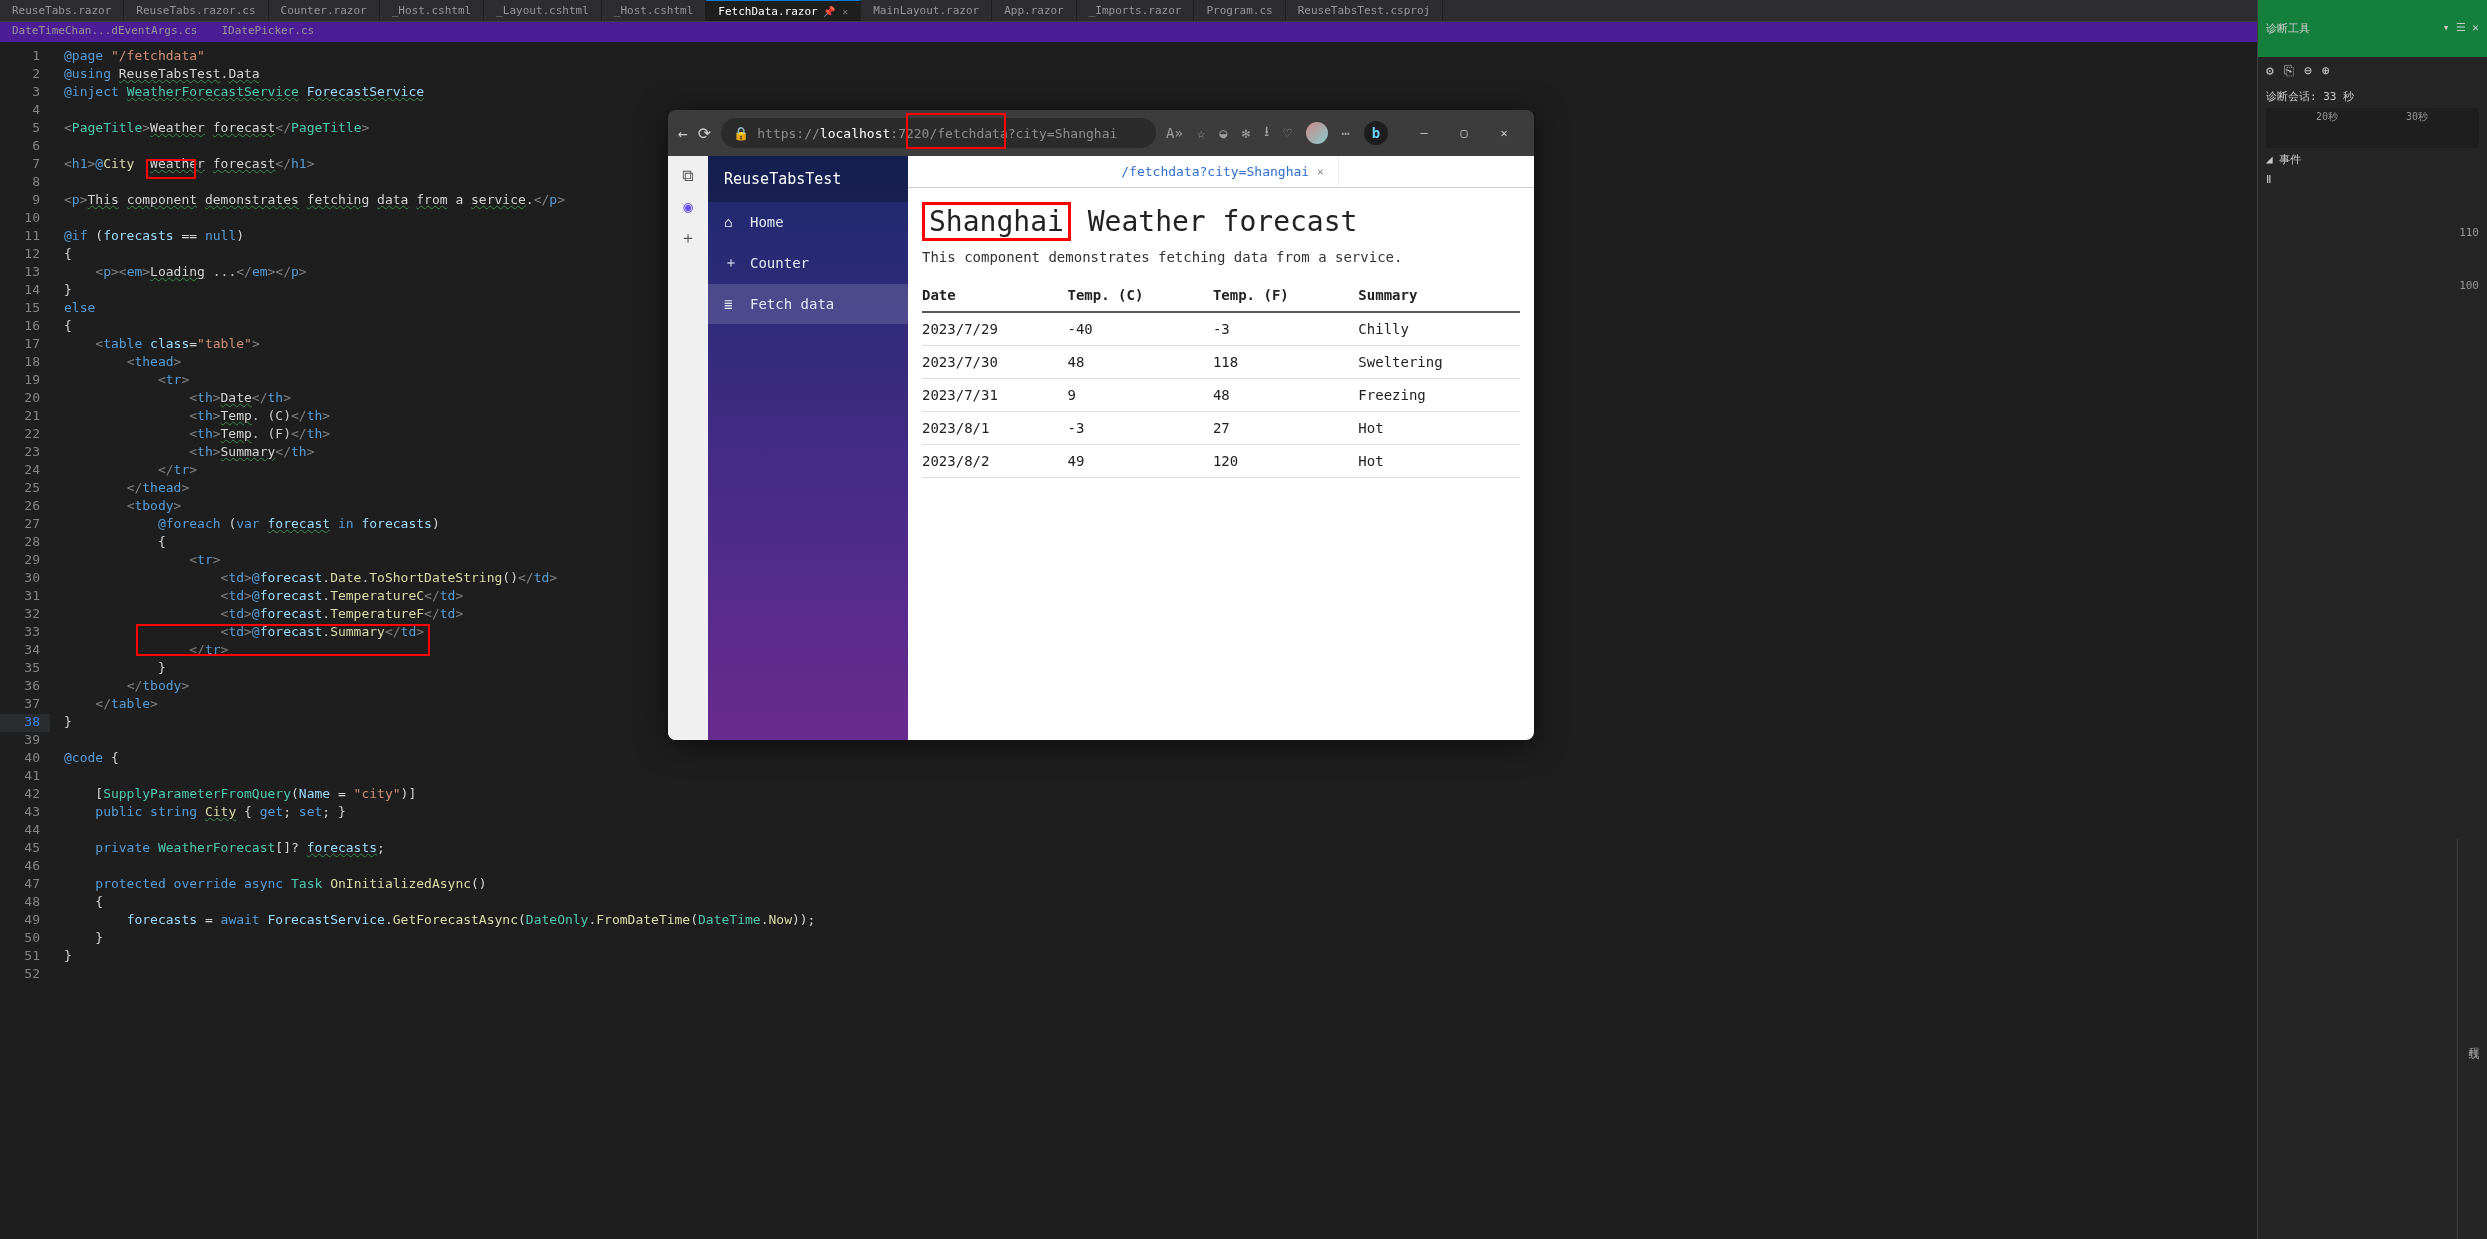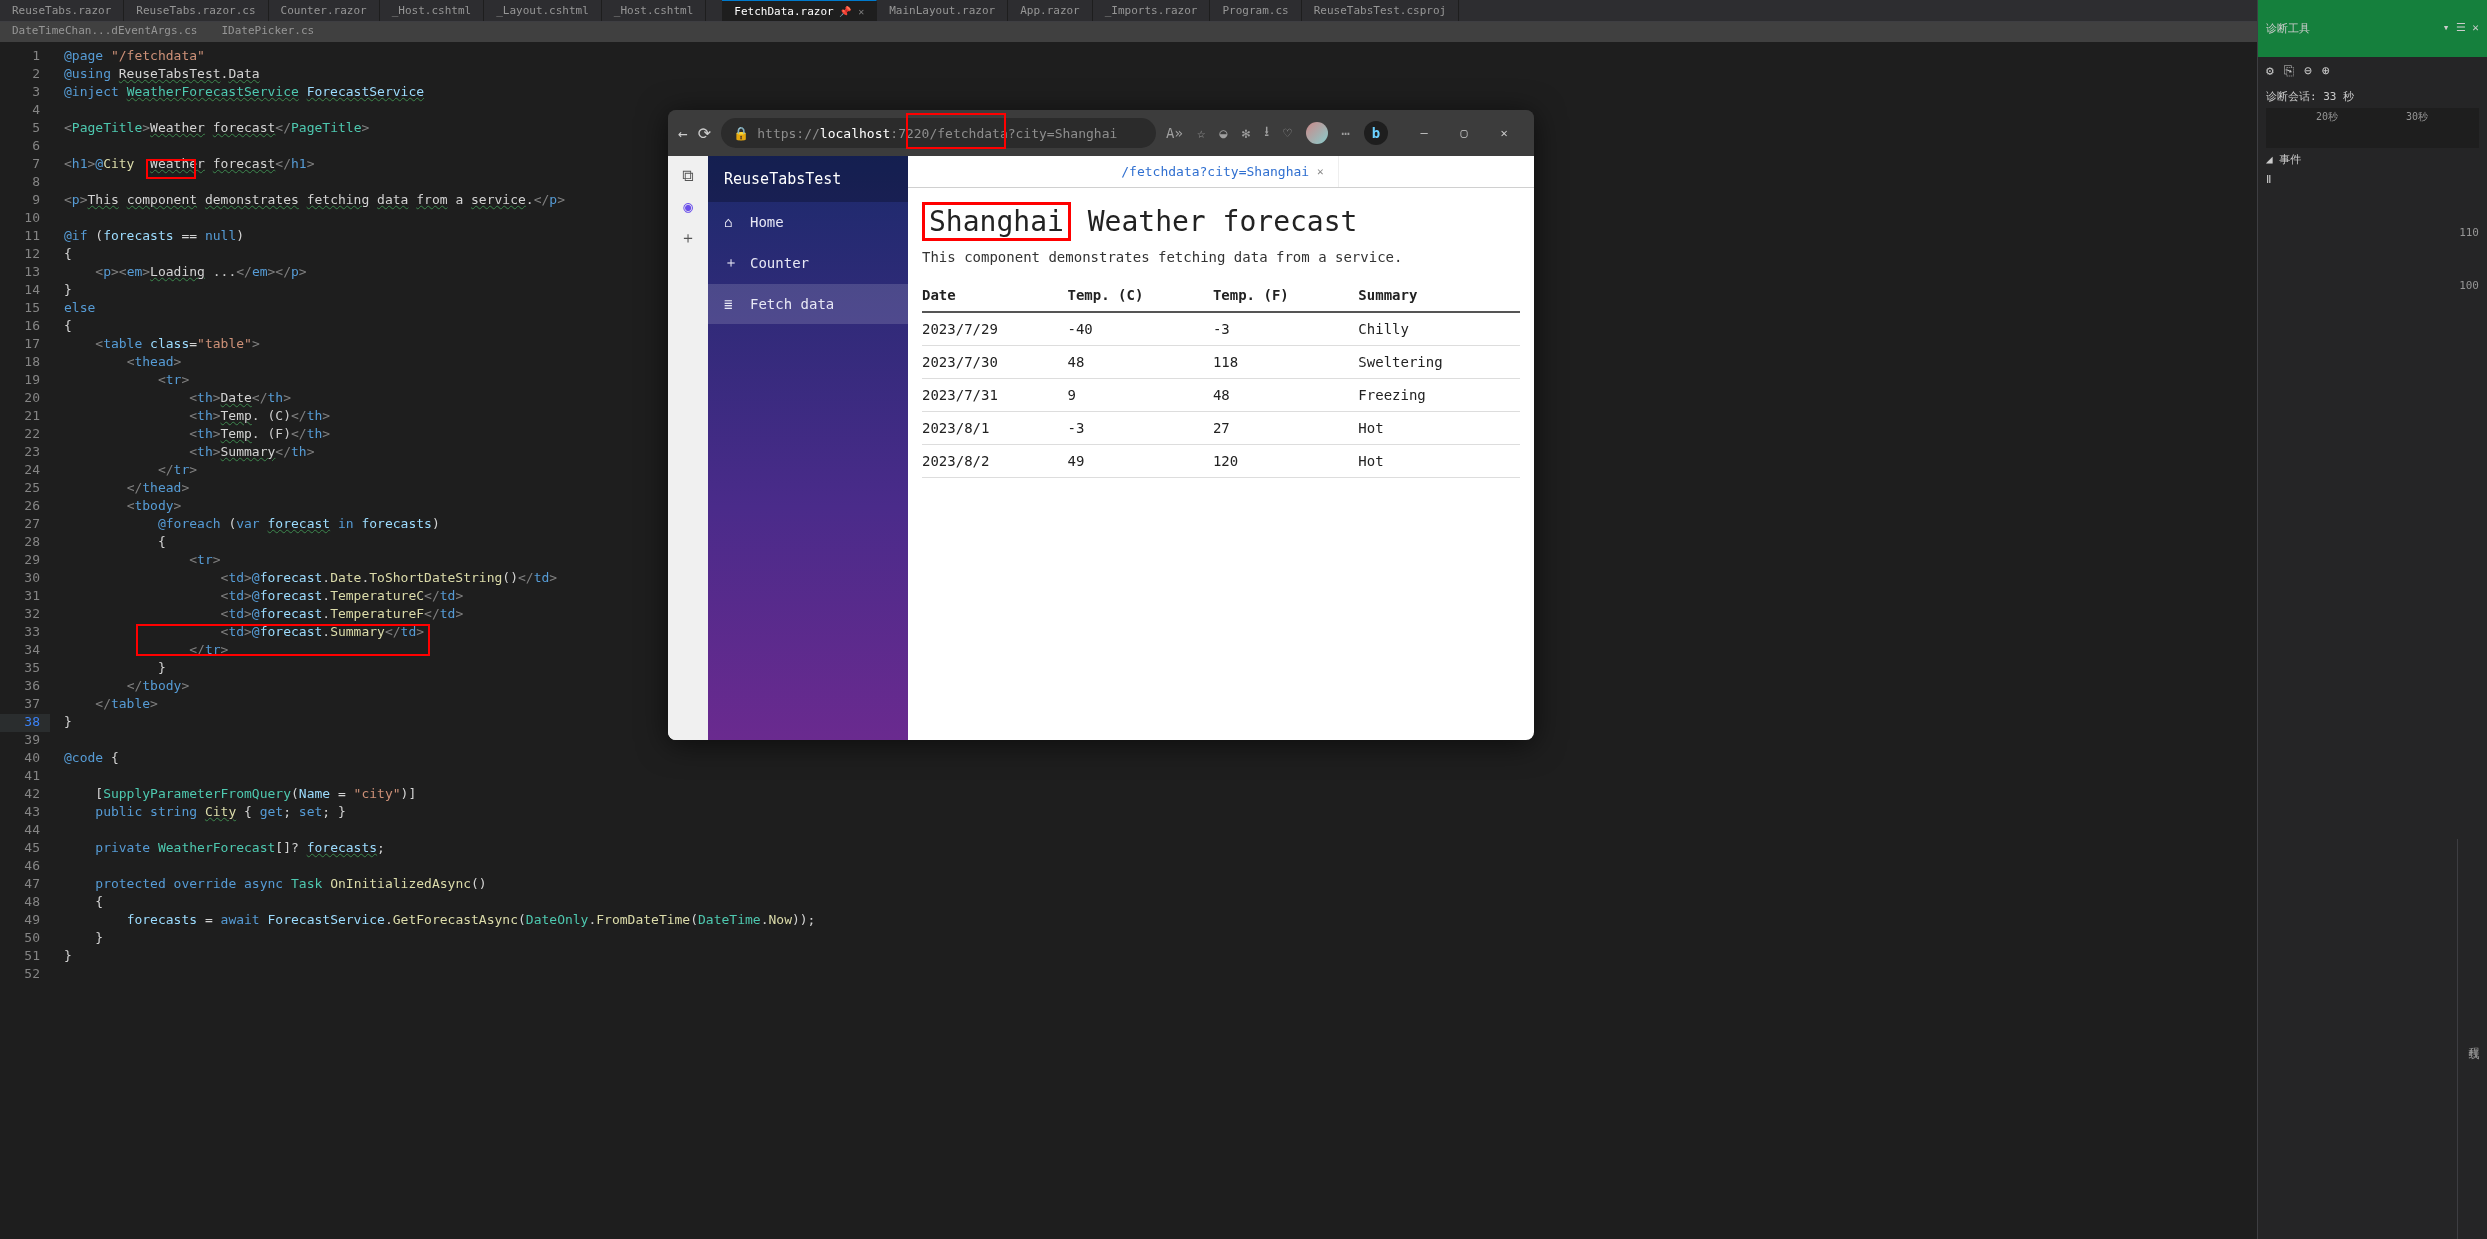--- a/index.html
+++ b/index.html
@@ -25,24 +25,23 @@
   border-right: 1px solid #1e1e1e;
   font-size: 11px;
   display: flex;
   align-items: center;
   gap: 6px;
 }
 .vs-tab.active {
   background: #1e1e1e;
   color: #fff;
   border-top: 1px solid #007acc;
-  margin-left: 16px;
 }
 .vs-tab .pin, .vs-tab .close { color: #7e7e7e; font-size: 10px; }
-.sub-tabs { display: flex; background: #404040; height: 20px; }
+.sub-tabs { display: flex; background: #4c1d95; height: 20px; }
 .sub-tab { padding: 2px 12px; color: #969696; font-size: 11px; }
 
 .main-area { display: flex; height: calc(100% - 42px); }
 .editor-panel { width: 1340px; position: relative; background: #1e1e1e; }
 .gutter {
   position: absolute; left: 0; top: 0; bottom: 0;
   width: 50px; text-align: right; color: #858585;
   font-family: Consolas, monospace; font-size: 13px;
   padding-top: 6px;
 }

